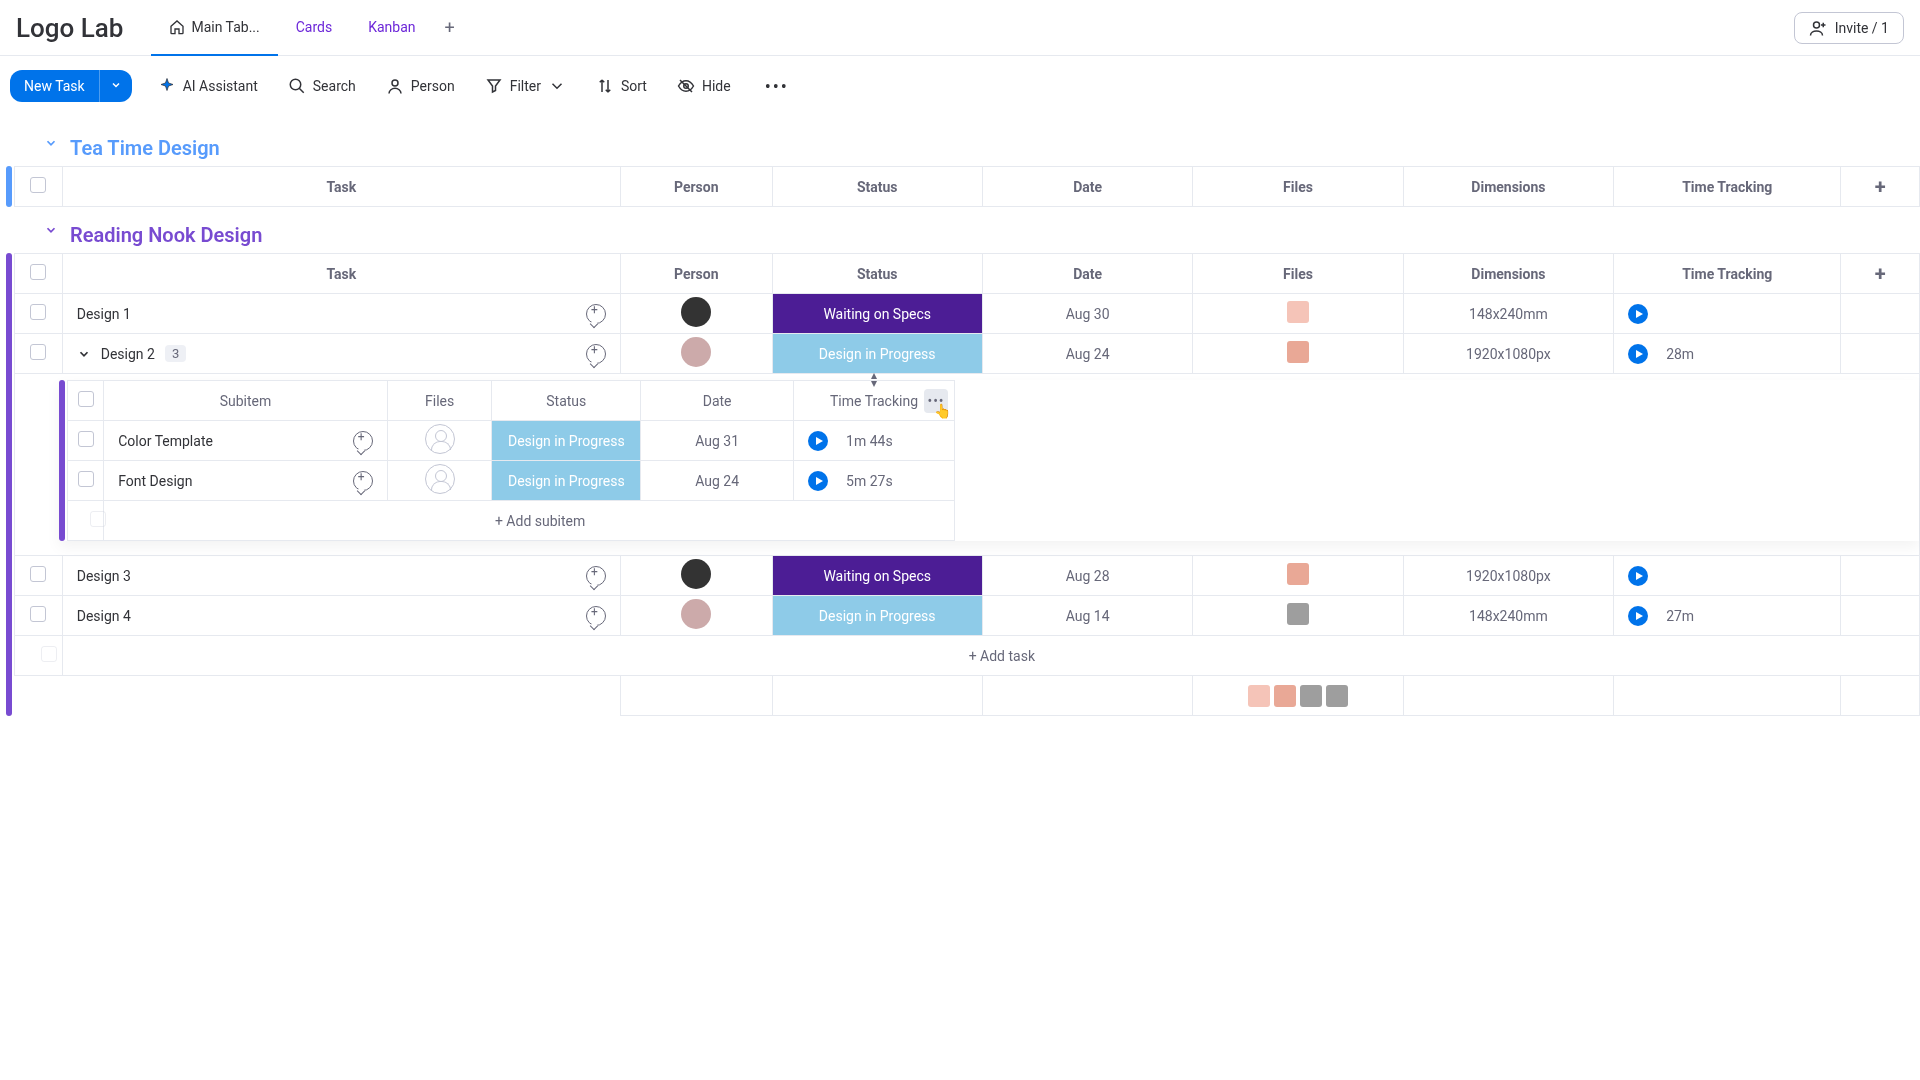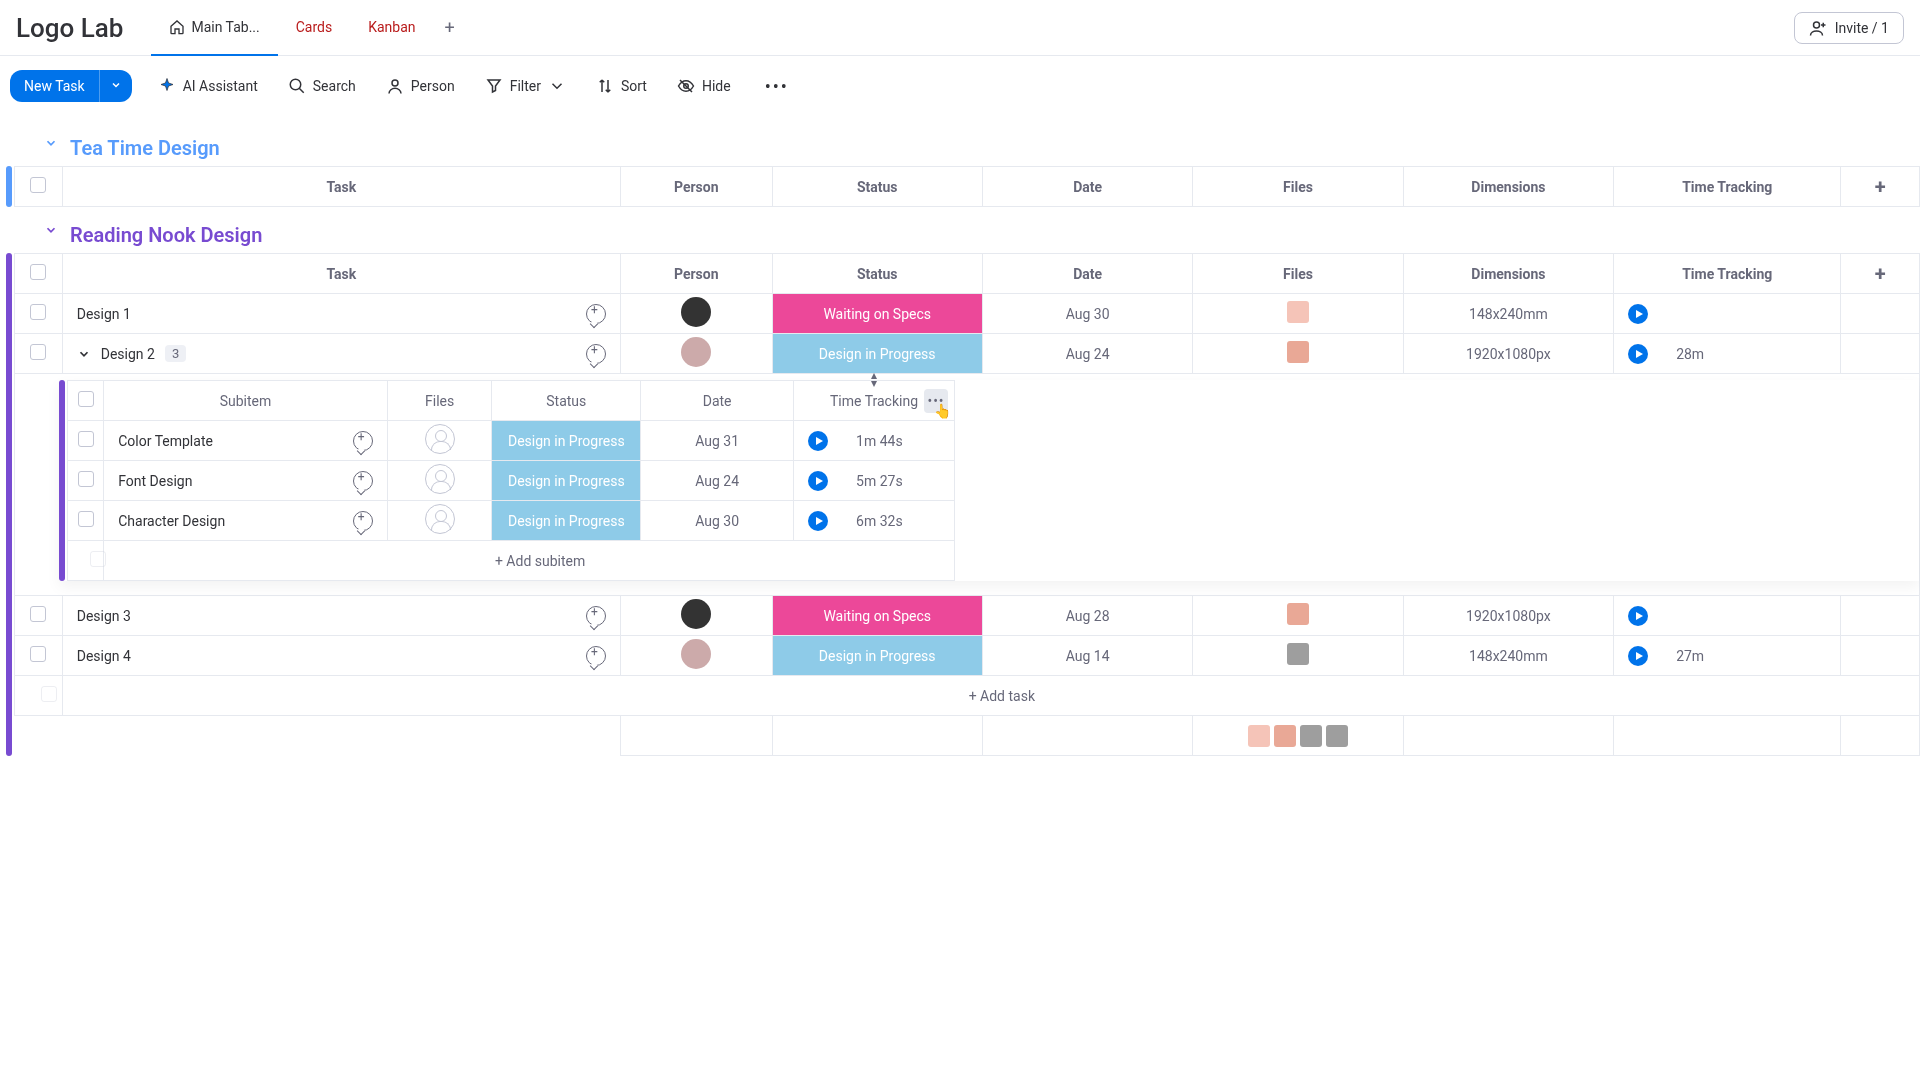--- a/index.html
+++ b/index.html
@@ -1,21 +1,21 @@
 <!DOCTYPE html>
 <html><head>
 <meta charset="utf-8">
 <style>
 * { box-sizing: border-box; margin: 0; padding: 0; font-family: -apple-system, BlinkMacSystemFont, "Segoe UI", Roboto, sans-serif; }
 body { background: #fff; color: #323338; font-size: 14px; overflow-x: hidden; }
 
 .topbar { display: flex; align-items: center; height: 56px; padding: 0 16px; border-bottom: 1px solid #e6e9ef; }
 .brand { font-size: 26px; font-weight: 500; margin-right: 28px; }
 .tabs { display: flex; align-items: center; gap: 0; }
-.tab { display: flex; align-items: center; gap: 6px; padding: 0 18px; height: 56px; color: #b91c1c; cursor: pointer; border-bottom: 2px solid transparent; }
+.tab { display: flex; align-items: center; gap: 6px; padding: 0 18px; height: 56px; color: #6d28d9; cursor: pointer; border-bottom: 2px solid transparent; }
 .tab.active { color: #323338; border-bottom-color: #0073ea; }
 .tab .home-icon { width: 16px; height: 16px; }
 .add-tab { width: 32px; height: 32px; display: flex; align-items: center; justify-content: center; color: #676879; cursor: pointer; font-size: 18px; }
 .spacer { flex: 1; }
 .invite-btn { display: flex; align-items: center; gap: 8px; padding: 6px 14px; border: 1px solid #c3c6d4; border-radius: 8px; cursor: pointer; background:#fff;}
 .invite-btn svg { width:18px; height:18px;}
 
 .toolbar { display: flex; align-items: center; gap: 22px; padding: 14px 10px 18px; }
 .new-task-btn { display: flex; align-items: center; background: #0073ea; color: #fff; border-radius: 12px; overflow: hidden; cursor: pointer; }
 .new-task-btn .label { padding: 8px 14px; }
@@ -46,29 +46,29 @@
 .task-name-wrap{ display:flex; align-items:center; gap:10px;}
 .chat-icon { width:20px; height:20px; border:1.5px solid #676879; border-radius:50%; position:relative; cursor:pointer;}
 .chat-icon::before{content:"+"; position:absolute; top:-2px; left:4px; font-size:12px; color:#676879;}
 .chat-icon::after{content:""; position:absolute; bottom:-4px; left:4px; width:5px; height:5px; border-left:1.5px solid #676879; border-bottom:1.5px solid #676879; transform:rotate(-45deg); background:#fff;}
 .avatar{ width:30px; height:30px; border-radius:50%; background:#333; display:inline-block;}
 .avatar.tan{background:#caa;}
 .avatar.empty{ background:#fff; border:1.5px solid #c3c6d4; position:relative;}
 .avatar.empty::before{content:""; position:absolute; top:5px; left:9px; width:10px; height:10px; border:1.5px solid #c3c6d4; border-radius:50%;}
 .avatar.empty::after{content:""; position:absolute; bottom:3px; left:5px; width:18px; height:8px; border:1.5px solid #c3c6d4; border-bottom:none; border-radius:10px 10px 0 0;}
 .status-chip{ display:flex; align-items:center; justify-content:center; height:100%; color:#fff; font-size:14px;}
-.sc-wait{ background:#ec4899;}
+.sc-wait{ background:#4c1d95;}
 .sc-prog{ background:#8ecbe8;}
 .file-thumb{ width:22px; height:22px; border-radius:3px; display:inline-block;}
 .ft-pink{background:#f5c4b8;}
 .ft-pink2{background:#e9a896;}
 .ft-grey{background:#9e9e9e;}
 .play-btn{ width:20px; height:20px; border-radius:50%; background:#0073ea; display:inline-flex; align-items:center; justify-content:center; cursor:pointer;}
 .play-btn::before{content:""; border-left:7px solid #fff; border-top:4px solid transparent; border-bottom:4px solid transparent; margin-left:2px;}
-.track-cell{display:flex; align-items:center; gap:28px; padding-left:14px;}
+.track-cell{display:flex; align-items:center; gap:18px; padding-left:14px;}
 .badge{ background:#eef0f5; border-radius:4px; padding:1px 7px; font-size:13px; color:#676879;}
 .add-col{ font-size:20px; color:#676879; cursor:pointer;}
 
 
 .sub-gap td{ border:none; height:18px;}
 .sub-wrap{ margin:6px 0 14px 44px; position:relative; box-shadow:0 6px 14px rgba(0,0,0,0.05);}
 .sub-side{ position:absolute; left:0; top:0; bottom:0; width:6px; background:#784bd1; border-radius:3px;}
 table.sub{ width:888px; margin-left:8px; border-collapse:collapse; table-layout:fixed; background:#fff;}
 table.sub th, table.sub td{ border:1px solid #e6e9ef; height:40px; text-align:center; color:#676879; font-weight:400;}
 col.s-check{width:36px;} col.s-task{width:282px;} col.s-owner{width:104px;} col.s-status{width:148px;} col.s-date{width:152px;} col.s-track{width:160px;}
@@ -356,40 +356,20 @@
                         <div class="status-chip sc-prog">Design in Progress</div>
                       </td>
               <td>Aug 24</td>
               <td>
                         <div class="track-cell">
                           <span class="play-btn"></span>
                           <span>5m 27s</span>
                         </div>
                       </td>
             </tr>
-            <tr>
-              <td><span class="checkbox"></span></td>
-              <td style="padding:0;">
-                        <div class="task-cell">
-                          <span>Character Design</span>
-                          <span class="chat-icon"></span>
-                        </div>
-                      </td>
-              <td><span class="avatar empty"></span></td>
-              <td style="padding:0;">
-                        <div class="status-chip sc-prog">Design in Progress</div>
-                      </td>
-              <td>Aug 30</td>
-              <td>
-                        <div class="track-cell">
-                          <span class="play-btn"></span>
-                          <span>6m 32s</span>
-                        </div>
-                      </td>
-            </tr>
             <tr class="add-row">
               <td><span class="checkbox" style="opacity:.3"></span></td>
               <td colspan="5">+ Add subitem</td>
             </tr>
           </tbody>
                 </table>
         </div>
       </td>
           </tr>
 

